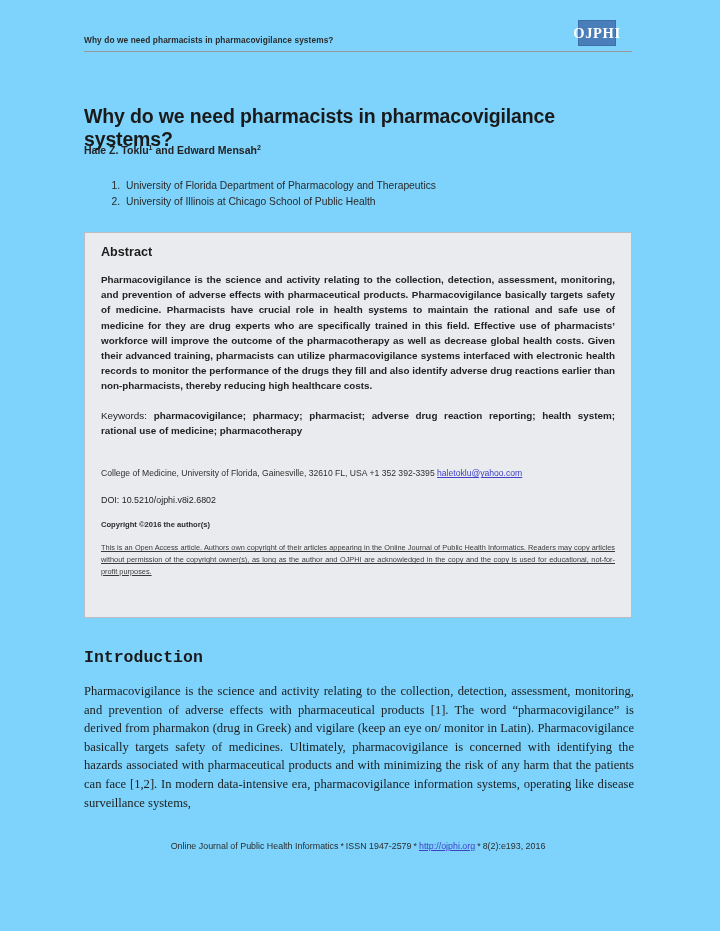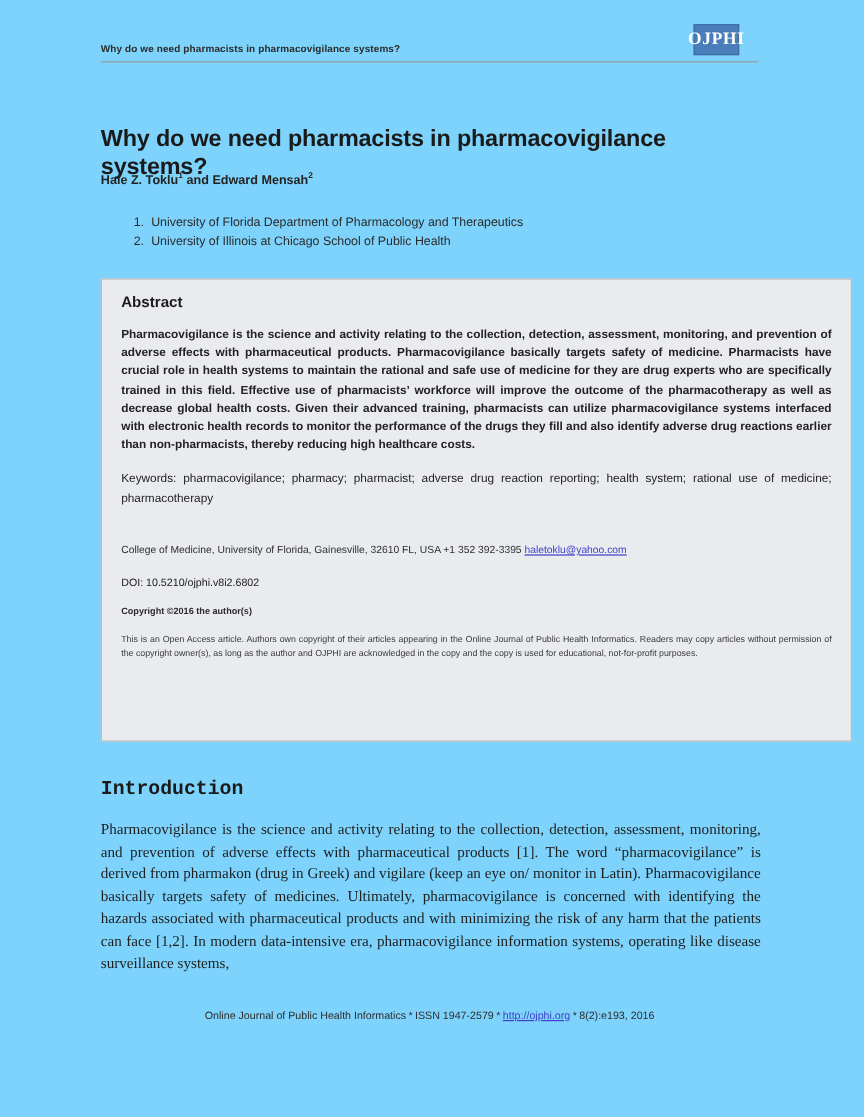--- a/index.html
+++ b/index.html
@@ -121,21 +121,21 @@
     text-align: right;
     font-size: 10.3px;
     color: #2a2a2a;
   }
 
   
   .abstract-box {
     position: absolute;
     left: 84px;
     top: 232px;
-    width: 626px;
+    width: 548px;
     height: 386px;
     background: #e9ebee;
     border: 1px solid #b9bcc1;
     padding: 12px 16px 0 16px;
   }
   .abstract-heading {
     font-size: 12.6px;
     font-weight: bold;
     color: #1c1c1c;
     margin: 0 0 13px 0;
@@ -149,21 +149,21 @@
     margin: 0;
   }
   .keywords {
     font-size: 9.85px;
     color: #222222;
     line-height: 15.2px;
     text-align: justify;
     margin: 14px 0 0 0;
   }
   .keywords .kw-label { font-weight: normal; }
-  .keywords .kw-terms { font-weight: normal; }
+  .keywords .kw-terms { font-weight: bold; }
 
   .correspondence {
     font-size: 8.6px;
     color: #2f2f2f;
     line-height: 13.2px;
     margin: 16px 0 0 0;
   }
   .correspondence .mail-link {
     color: #4040c8;
     text-decoration: underline;
@@ -182,20 +182,21 @@
     color: #2b2b2b;
     margin: 15px 0 0 0;
   }
 
   .license {
     font-size: 7.35px;
     color: #3a3a3a;
     line-height: 11.6px;
     text-align: justify;
     margin: 13px 0 0 0;
+    text-decoration: underline;
   }
 
   
   .section-heading {
     position: absolute;
     left: 84px;
     top: 648px;
     font-family: Liberation Mono, monospace;
     font-size: 16.5px;
     font-weight: bold;

